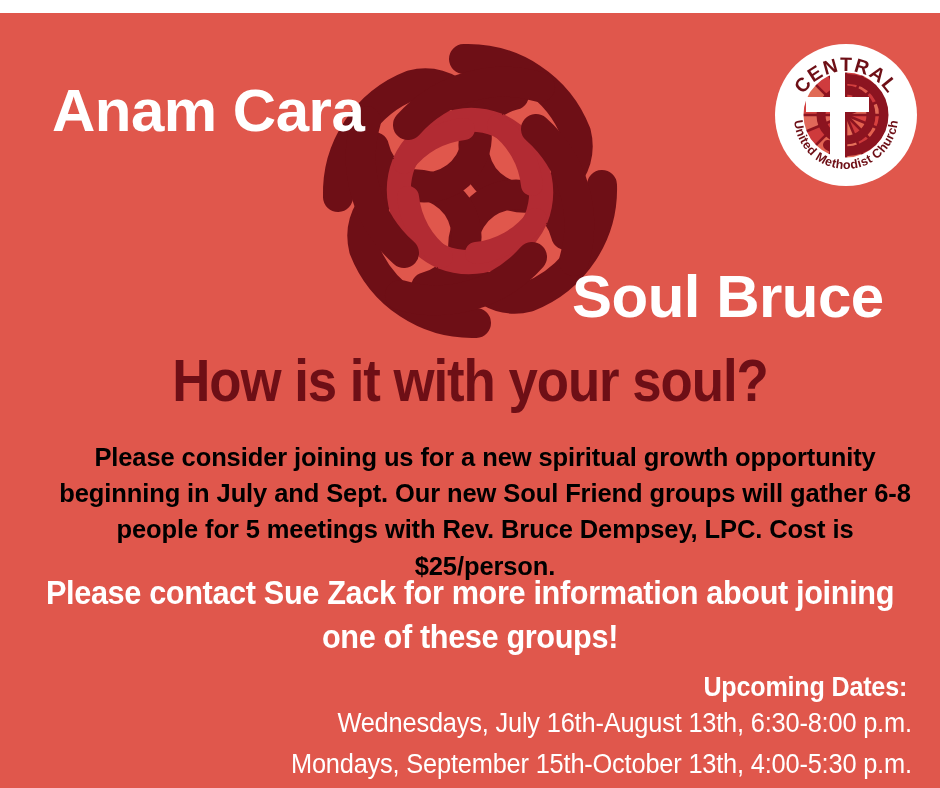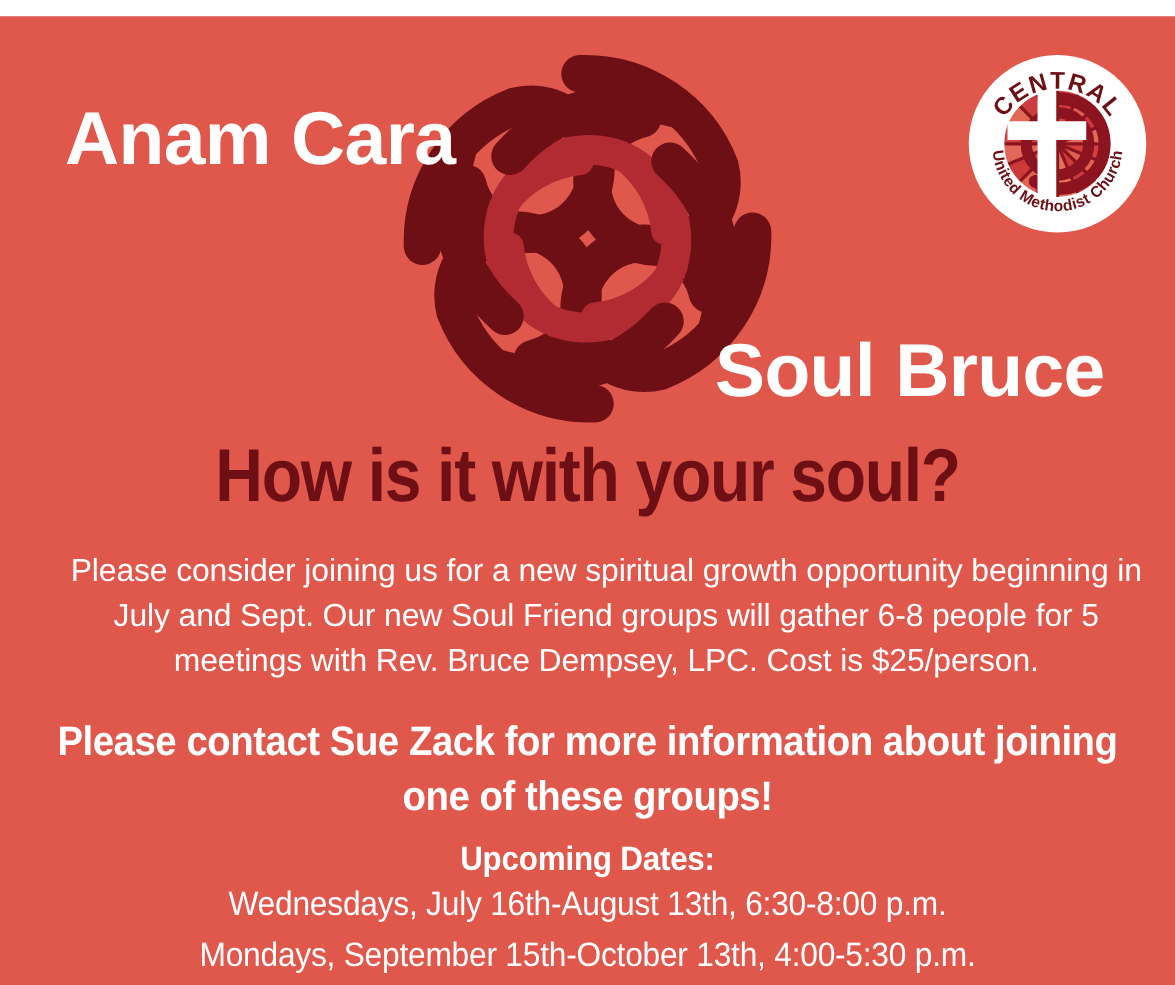--- a/index.html
+++ b/index.html
@@ -83,22 +83,22 @@
   }
 
   
   .body-copy {
     position: absolute;
     left: 48px;
     right: 18px;
     top: 426px;
     text-align: center;
     font-size: 25.5px;
-    font-weight: 400;
-    color: #ffffff;
+    font-weight: 700;
+    color: #000000;
     line-height: 1.42;
     letter-spacing: -0.1px;
   }
 
   
   .contact-cta {
     position: absolute;
     left: 8px;
     right: 8px;
     top: 558px;
@@ -111,21 +111,21 @@
     transform: scaleX(0.93);
     transform-origin: center top;
   }
 
   
   .dates-block {
     position: absolute;
     left: 0;
     right: 0;
     top: 658px;
-    text-align: center;
+    text-align: right;
     color: #ffffff;
   }
   .dates-heading {
     font-size: 27px;
     font-weight: 700;
     line-height: 1.2;
     letter-spacing: -0.2px;
     transform: scaleX(0.93);
     transform-origin: center top;
   }

